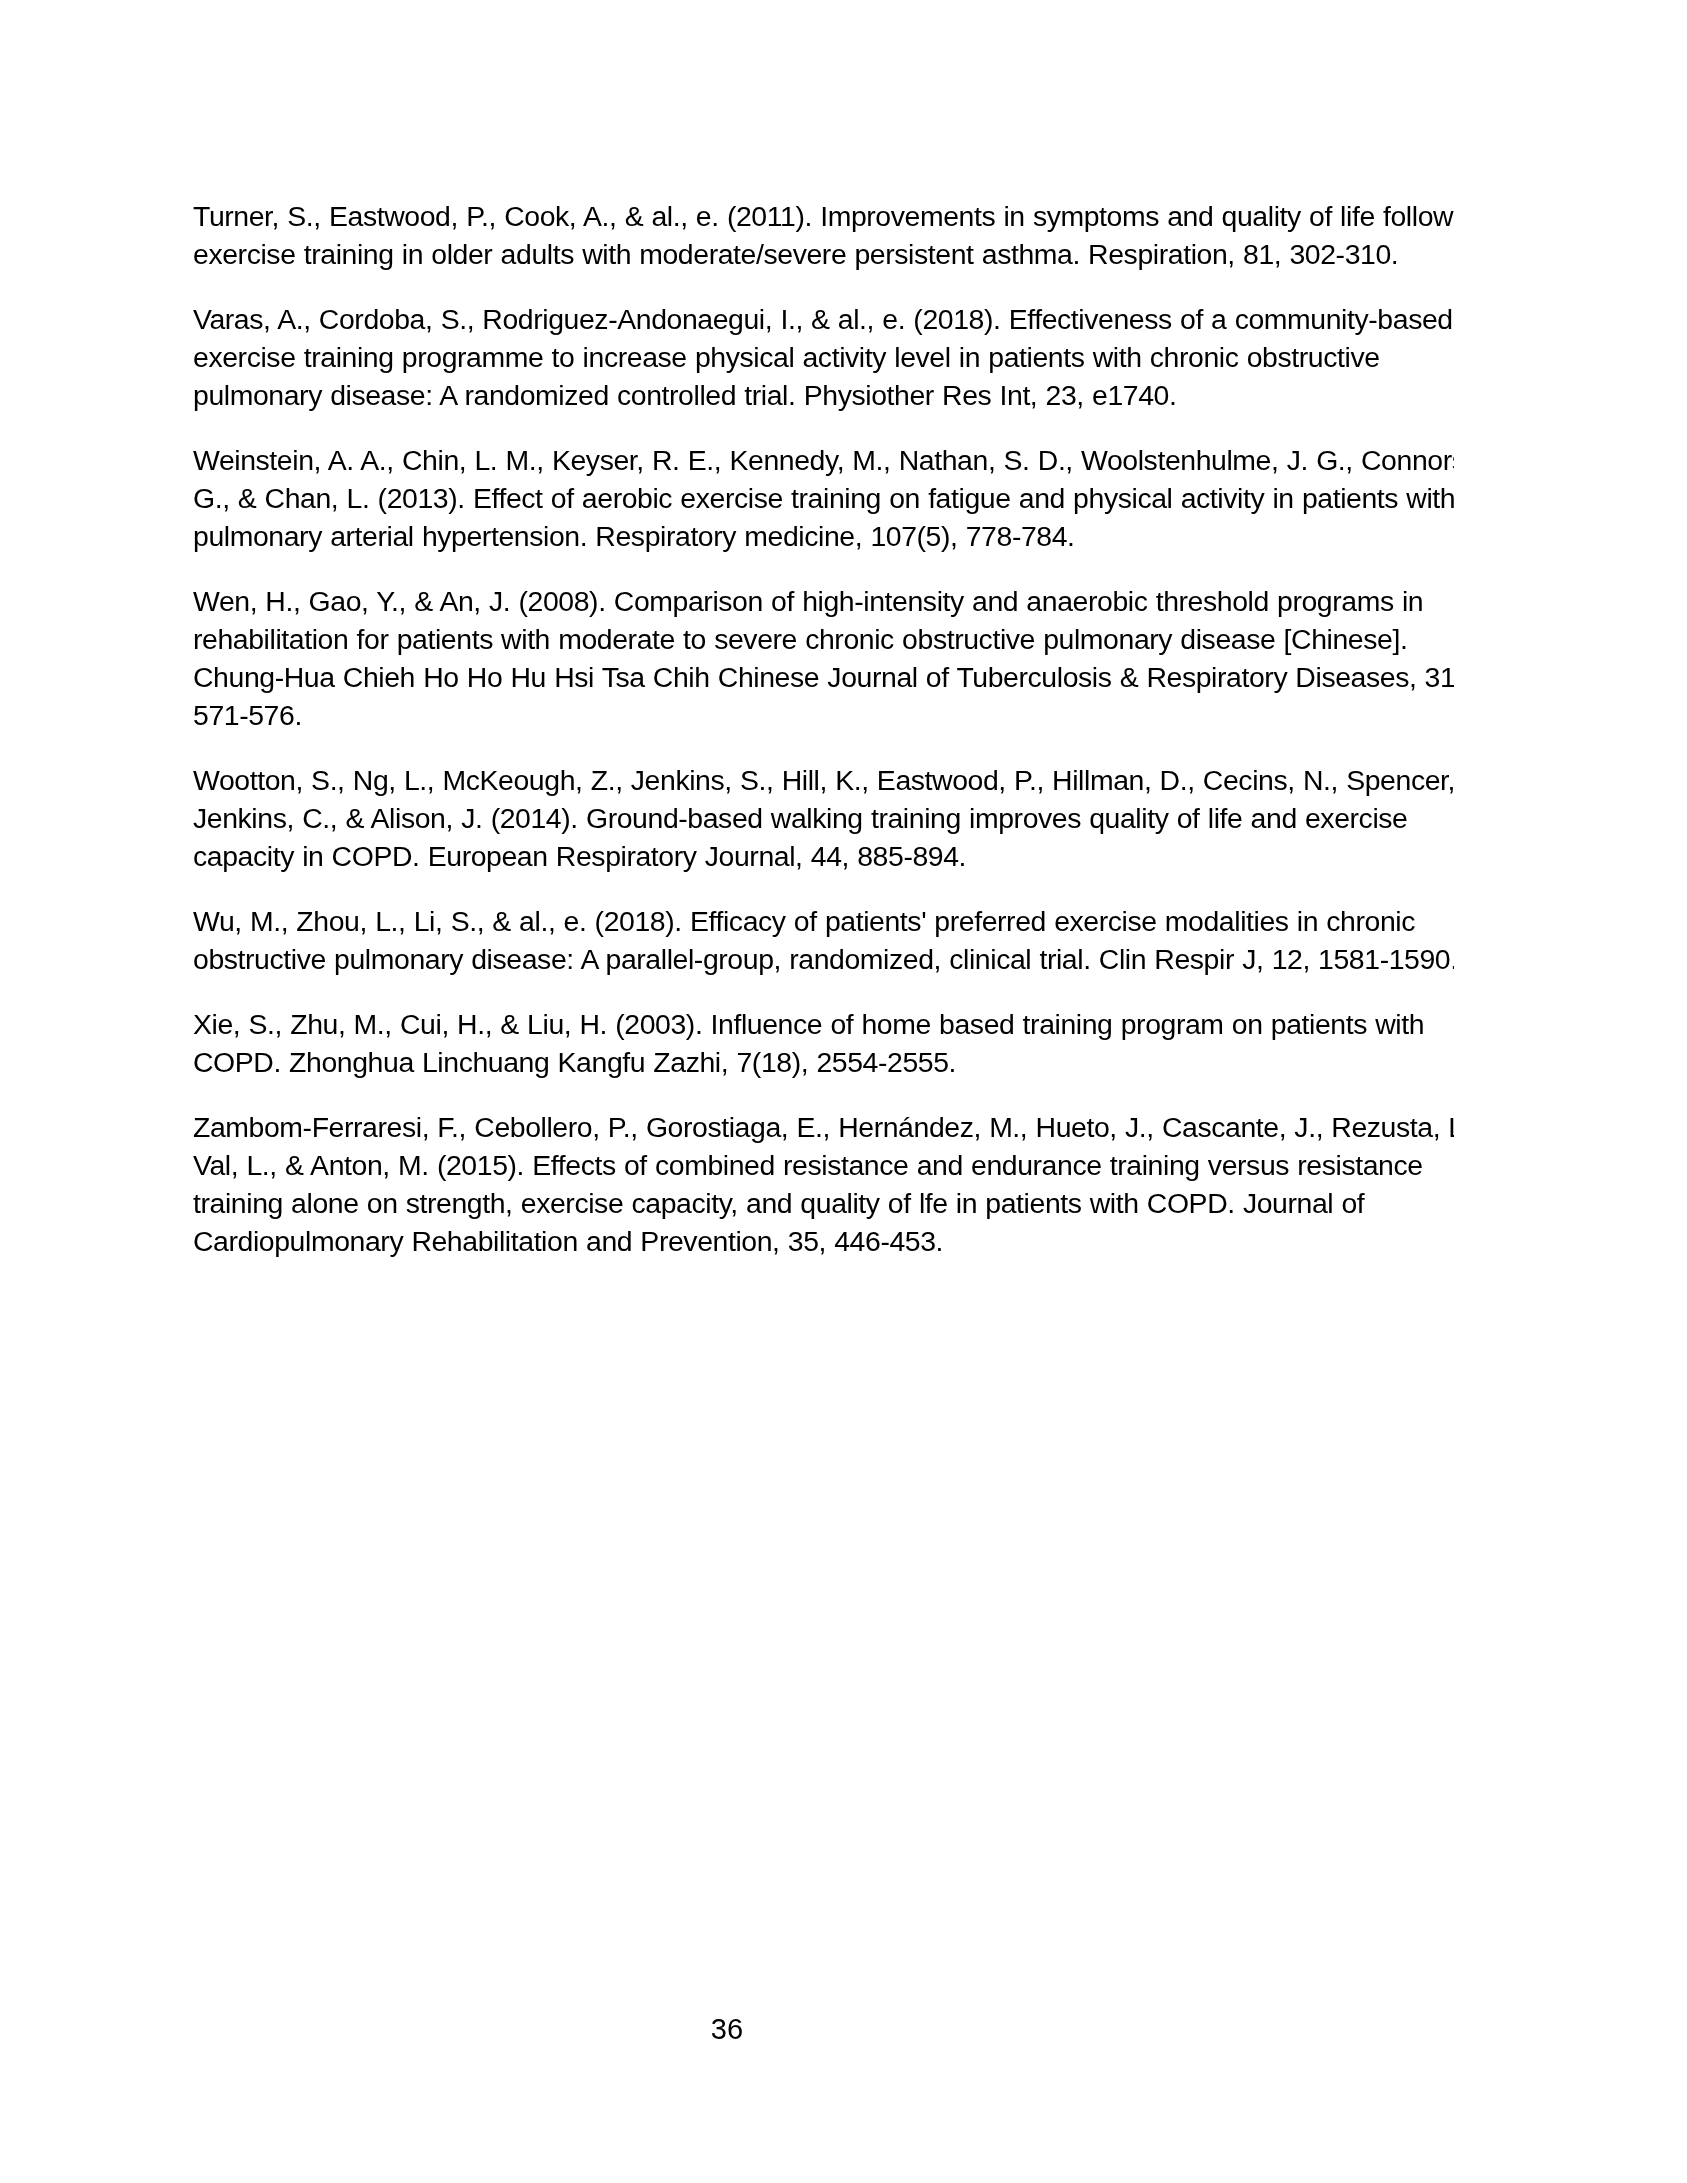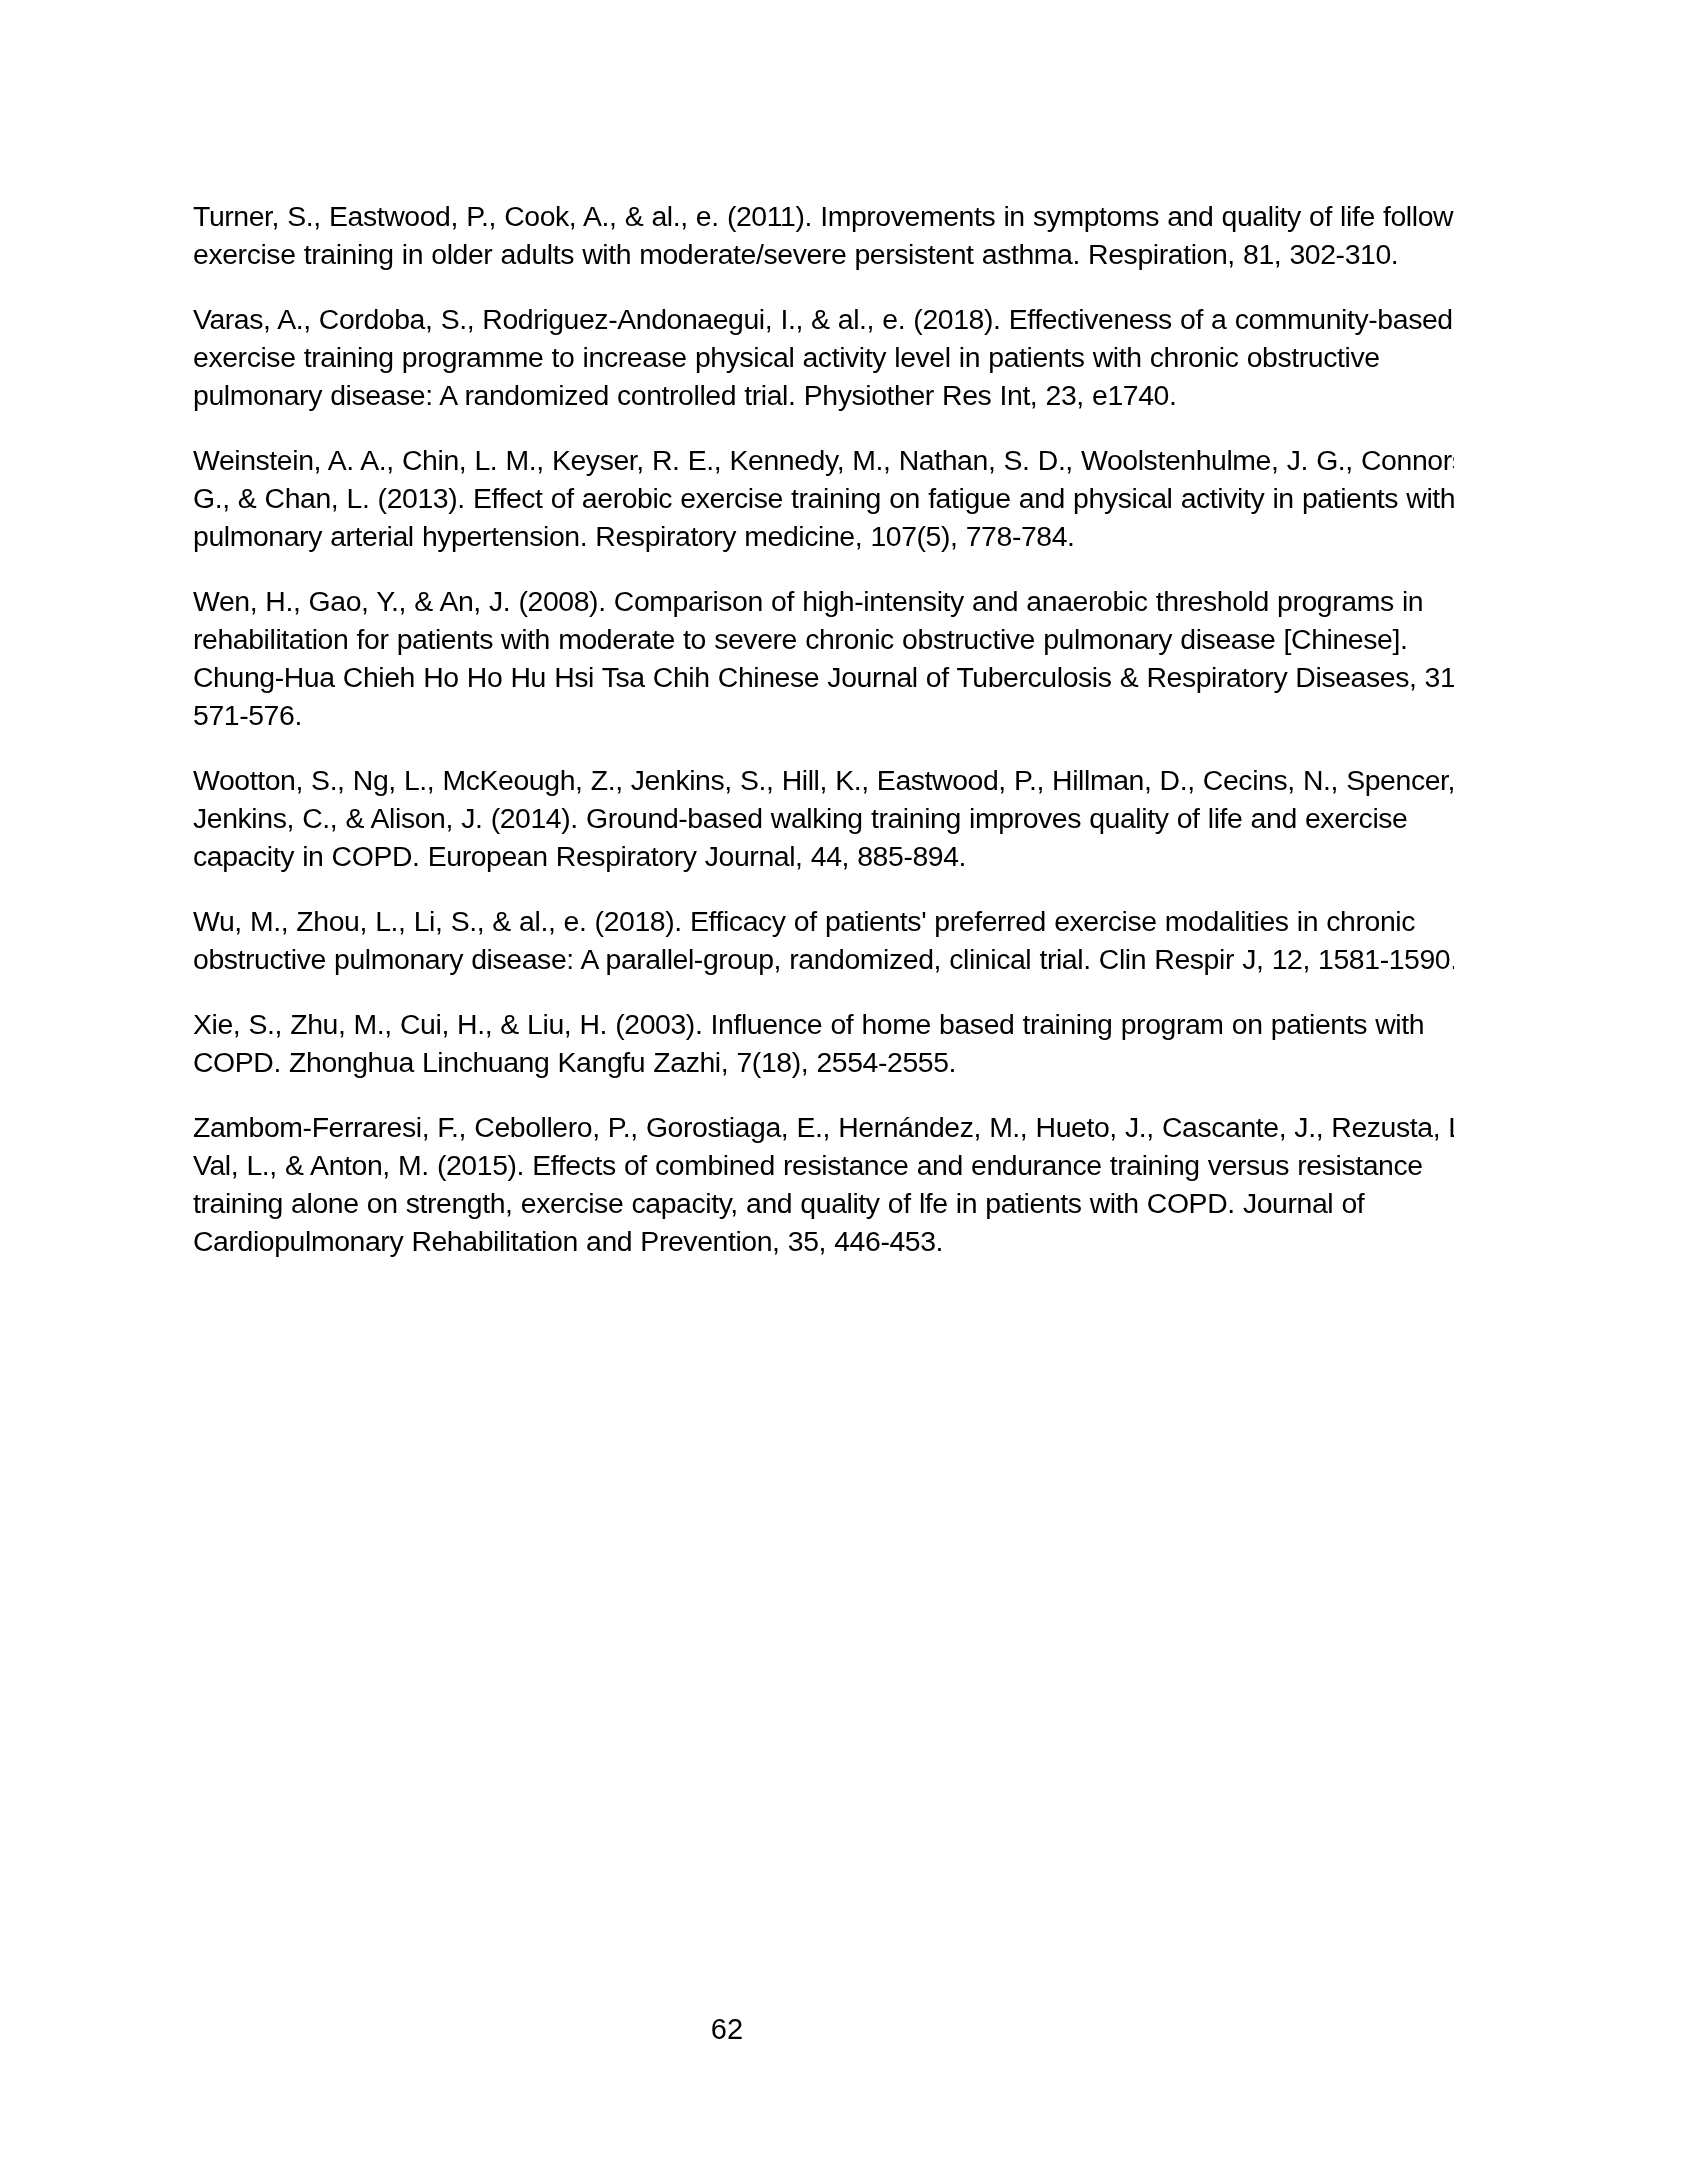--- a/index.html
+++ b/index.html
@@ -47,15 +47,15 @@
   <div class="references">
     <p class="ref">Turner, S., Eastwood, P., Cook, A., &amp; al., e. (2011). Improvements in symptoms and quality of life following exercise training in older adults with moderate/severe persistent asthma. Respiration, 81, 302-310.</p>
     <p class="ref">Varas, A., Cordoba, S., Rodriguez-Andonaegui, I., &amp; al., e. (2018). Effectiveness of a community-based exercise training programme to increase physical activity level in patients with chronic obstructive pulmonary disease: A randomized controlled trial. Physiother Res Int, 23, e1740.</p>
     <p class="ref">Weinstein, A. A., Chin, L. M., Keyser, R. E., Kennedy, M., Nathan, S. D., Woolstenhulme, J. G., Connors, G., &amp; Chan, L. (2013). Effect of aerobic exercise training on fatigue and physical activity in patients with pulmonary arterial hypertension. Respiratory medicine, 107(5), 778-784.</p>
     <p class="ref">Wen, H., Gao, Y., &amp; An, J. (2008). Comparison of high-intensity and anaerobic threshold programs in rehabilitation for patients with moderate to severe chronic obstructive pulmonary disease [Chinese]. Chung-Hua Chieh Ho Ho Hu Hsi Tsa Chih Chinese Journal of Tuberculosis &amp; Respiratory Diseases, 31, 571-576.</p>
     <p class="ref">Wootton, S., Ng, L., McKeough, Z., Jenkins, S., Hill, K., Eastwood, P., Hillman, D., Cecins, N., Spencer, L., Jenkins, C., &amp; Alison, J. (2014). Ground-based walking training improves quality of life and exercise capacity in COPD. European Respiratory Journal, 44, 885-894.</p>
     <p class="ref">Wu, M., Zhou, L., Li, S., &amp; al., e. (2018). Efficacy of patients' preferred exercise modalities in chronic obstructive pulmonary disease: A parallel-group, randomized, clinical trial. Clin Respir J, 12, 1581-1590.</p>
     <p class="ref">Xie, S., Zhu, M., Cui, H., &amp; Liu, H. (2003). Influence of home based training program on patients with COPD. Zhonghua Linchuang Kangfu Zazhi, 7(18), 2554-2555.</p>
     <p class="ref">Zambom-Ferraresi, F., Cebollero, P., Gorostiaga, E., Hernández, M., Hueto, J., Cascante, J., Rezusta, L., Val, L., &amp; Anton, M. (2015). Effects of combined resistance and endurance training versus resistance training alone on strength, exercise capacity, and quality of lfe in patients with COPD. Journal of Cardiopulmonary Rehabilitation and Prevention, 35, 446-453.</p>
   </div>
-  <div class="page-number">62</div>
+  <div class="page-number">36</div>
 </div>
 
 
 </body></html>

